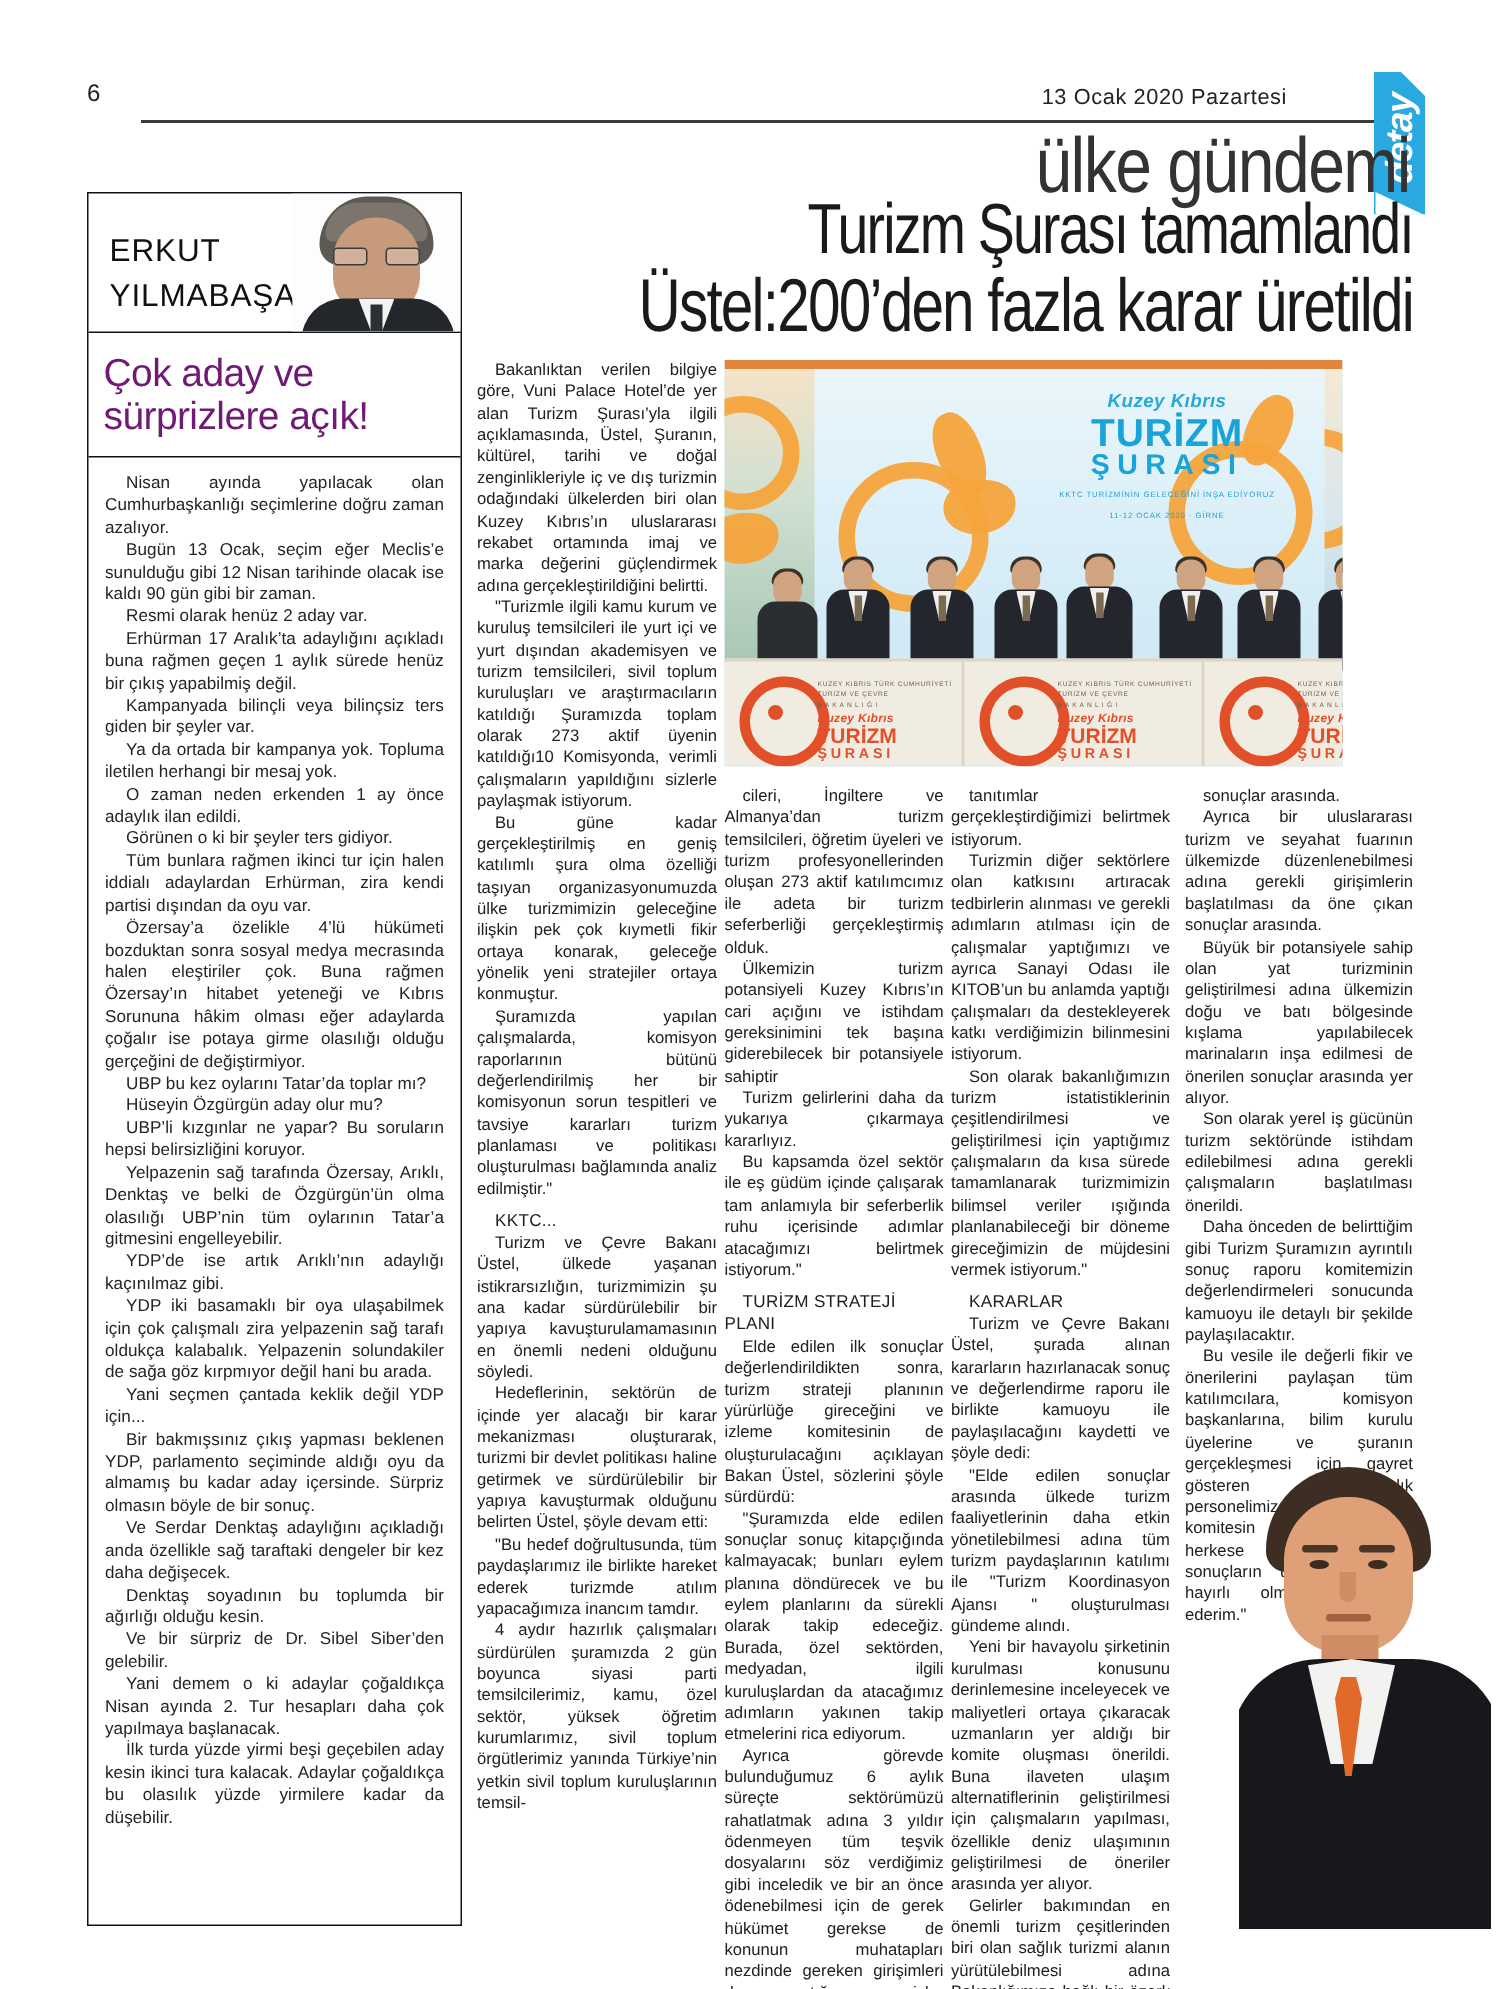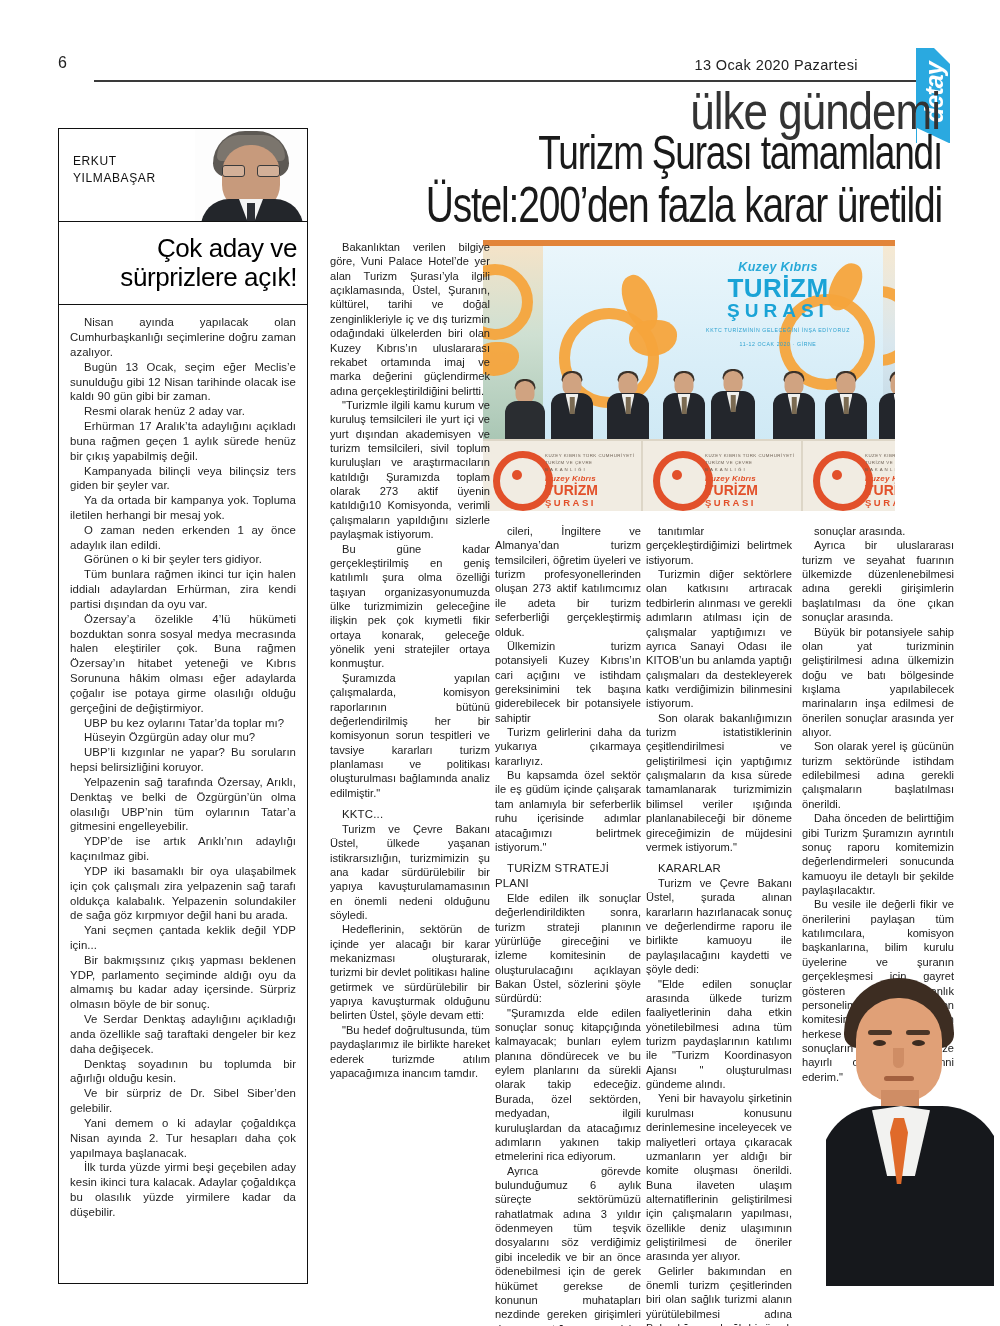--- a/index.html
+++ b/index.html
@@ -44,49 +44,49 @@
     font-size:37px;color:#1a1a1a;font-weight:400;letter-spacing:-1.2px;
     line-height:1.0;white-space:nowrap;
     transform:scaleY(1.28);transform-origin:right center;
     margin-bottom:14px;
   }
   .headline div.l2{font-size:39px;}
 
   
   .opinion{position:absolute;left:58px;top:128px;width:250px;height:1156px;border:1.6px solid #111;box-sizing:border-box;}
   .op-head{position:relative;height:92px;border-bottom:1.6px solid #111;overflow:hidden;}
-  .op-author{position:absolute;left:14px;top:24px;font-size:12px;letter-spacing:.6px;line-height:1.45;color:#111;}
+  .op-author{position:absolute;left:14px;top:24px;font-size:21px;letter-spacing:.6px;line-height:1.45;color:#111;}
   .op-photo{
     position:absolute;right:0;top:0;width:112px;height:92px;overflow:hidden;background:#ffffff;
   }
   .ph-bg{position:absolute;left:0;top:0;width:112px;height:92px;background:#fdfdfd;}
   .ph-hair{position:absolute;left:18px;top:2px;width:76px;height:46px;border-radius:42px 42px 18px 18px;background:#5d5954;}
   .ph-hair2{position:absolute;left:22px;top:6px;width:68px;height:26px;border-radius:38px 38px 8px 8px;background:#7b756d;}
   .ph-face{position:absolute;left:27px;top:16px;width:58px;height:66px;border-radius:28px 28px 26px 26px;background:#c79a7c;}
   .ph-glass{position:absolute;left:27px;top:36px;width:58px;height:12px;}
   .ph-glass:before,.ph-glass:after{content:"";position:absolute;top:0;width:23px;height:12px;border:1.6px solid #3b3b3b;border-radius:3px;box-sizing:border-box;background:rgba(255,255,255,.22);}
   .ph-glass:before{left:0;}
   .ph-glass:after{right:0;}
   .ph-body{position:absolute;left:6px;top:70px;width:102px;height:28px;background:#23262b;border-radius:34px 34px 0 0;}
   .ph-shirt{position:absolute;left:44px;top:70px;width:24px;height:24px;background:#f3f3f3;clip-path:polygon(50% 0,100% 0,62% 100%,38% 100%,0 0);}
   .ph-tie{position:absolute;left:52px;top:74px;width:8px;height:20px;background:#2c2f35;}
 
   .op-title{
-    padding:12px 10px 12px;border-bottom:1.6px solid #111;text-align:right;
-    font-size:26px;line-height:1.12;color:#000000;letter-spacing:-.4px;
+    padding:12px 10px 12px;border-bottom:1.6px solid #111;text-align:left;
+    font-size:26px;line-height:1.12;color:#701a75;letter-spacing:-.4px;
   }
   .op-body{padding:10px 11px 8px;}
   .op-body p{
     margin:0;font-size:11.4px;line-height:1.30;text-align:justify;
     text-indent:14px;color:#242424;letter-spacing:.05px;
     font-family:"Liberation Sans", sans-serif;
   }
 
   
-  .col{position:absolute;font-size:11.1px;line-height:1.295;text-align:justify;color:#202020;margin-left:12px;}
+  .col{position:absolute;font-size:11.1px;line-height:1.295;text-align:justify;color:#202020;}
   .col p{margin:0;text-indent:12px;}
   .col p.sub{font-weight:normal;text-indent:12px;margin-top:7px;font-size:11.4px;letter-spacing:.2px;text-align:left;}
 
   #c1{left:318px;top:240px;width:160px;}
   #c2{left:483px;top:524px;width:146px;}
   #c3{left:634px;top:524px;width:146px;}
   #c4{left:790px;top:524px;width:152px;}
 
   
   .photo{position:absolute;left:483px;top:240px;width:412px;height:271px;overflow:hidden;background:#cfe7f3;}
@@ -338,20 +338,21 @@
 
   <div class="col" id="c1">
       <p>Bakanlıktan verilen bilgiye göre, Vuni Palace Hotel’de yer alan Turizm Şurası’yla ilgili açıklamasında, Üstel, Şuranın, kültürel, tarihi ve doğal zenginlikleriyle iç ve dış turizmin odağındaki ülkelerden biri olan Kuzey Kıbrıs’ın uluslararası rekabet ortamında imaj ve marka değerini güçlendirmek adına gerçekleştirildiğini belirtti.</p>
       <p>"Turizmle ilgili kamu kurum ve kuruluş temsilcileri ile yurt içi ve yurt dışından akademisyen ve turizm temsilcileri, sivil toplum kuruluşları ve araştırmacıların katıldığı Şuramızda toplam olarak 273 aktif  üyenin katıldığı10 Komisyonda, verimli çalışmaların yapıldığını sizlerle paylaşmak istiyorum.</p>
       <p>Bu güne kadar gerçekleştirilmiş en geniş katılımlı şura olma özelliği taşıyan organizasyonumuzda ülke turizmimizin geleceğine ilişkin pek çok kıymetli fikir ortaya konarak, geleceğe yönelik yeni stratejiler ortaya konmuştur.</p>
       <p>Şuramızda yapılan çalışmalarda, komisyon raporlarının bütünü değerlendirilmiş her bir komisyonun sorun tespitleri ve tavsiye kararları turizm planlaması ve politikası oluşturulması bağlamında analiz edilmiştir."</p>
       <p class="sub">KKTC...</p>
       <p>Turizm ve Çevre Bakanı Üstel, ülkede yaşanan istikrarsızlığın, turizmimizin şu ana kadar sürdürülebilir bir yapıya kavuşturulamamasının en önemli nedeni olduğunu söyledi.</p>
       <p>Hedeflerinin, sektörün de içinde yer alacağı bir karar mekanizması oluşturarak, turizmi bir devlet politikası haline getirmek ve sürdürülebilir bir yapıya kavuşturmak olduğunu belirten Üstel, şöyle devam etti:</p>
       <p>"Bu hedef doğrultusunda, tüm paydaşlarımız ile birlikte hareket ederek turizmde atılım yapacağımıza inancım tamdır.</p>
+      <p>4 aydır hazırlık çalışmaları sürdürülen şuramızda 2 gün boyunca siyasi parti temsilcilerimiz, kamu, özel sektör, yüksek öğretim kurumlarımız, sivil toplum örgütlerimiz yanında Türkiye’nin yetkin sivil toplum kuruluşlarının temsil-</p>
     </div>
   <div class="col" id="c2">
       <p>cileri, İngiltere ve Almanya’dan turizm temsilcileri, öğretim üyeleri ve turizm profesyonellerinden oluşan 273 aktif katılımcımız ile adeta bir turizm seferberliği gerçekleştirmiş olduk.</p>
       <p>Ülkemizin turizm potansiyeli Kuzey Kıbrıs’ın cari açığını ve istihdam gereksinimini tek başına giderebilecek bir potansiyele sahiptir</p>
       <p>Turizm gelirlerini daha da yukarıya çıkarmaya kararlıyız.</p>
       <p>Bu kapsamda özel sektör ile eş güdüm içinde çalışarak tam anlamıyla bir seferberlik ruhu içerisinde adımlar atacağımızı belirtmek istiyorum."</p>
       <p class="sub">TURİZM STRATEJİ PLANI</p>
       <p>Elde edilen ilk sonuçlar değerlendirildikten sonra, turizm strateji planının yürürlüğe gireceğini ve izleme komitesinin de oluşturulacağını açıklayan Bakan Üstel, sözlerini şöyle sürdürdü:</p>
       <p>"Şuramızda elde edilen sonuçlar sonuç kitapçığında kalmayacak; bunları eylem planına döndürecek ve bu eylem planlarını da sürekli olarak takip edeceğiz. Burada, özel sektörden, medyadan, ilgili kuruluşlardan da atacağımız adımların yakınen takip etmelerini rica ediyorum.</p>
       <p>Ayrıca görevde bulunduğumuz 6 aylık süreçte sektörümüzü rahatlatmak adına 3 yıldır ödenmeyen tüm teşvik dosyalarını söz verdiğimiz gibi inceledik ve bir an önce ödenebilmesi için de gerek hükümet gerekse de konunun muhatapları nezdinde gereken girişimleri de yaptığımızı sizler vasıtasıyla kamuoyumuz ile paylaşmak istiyorum.</p>

